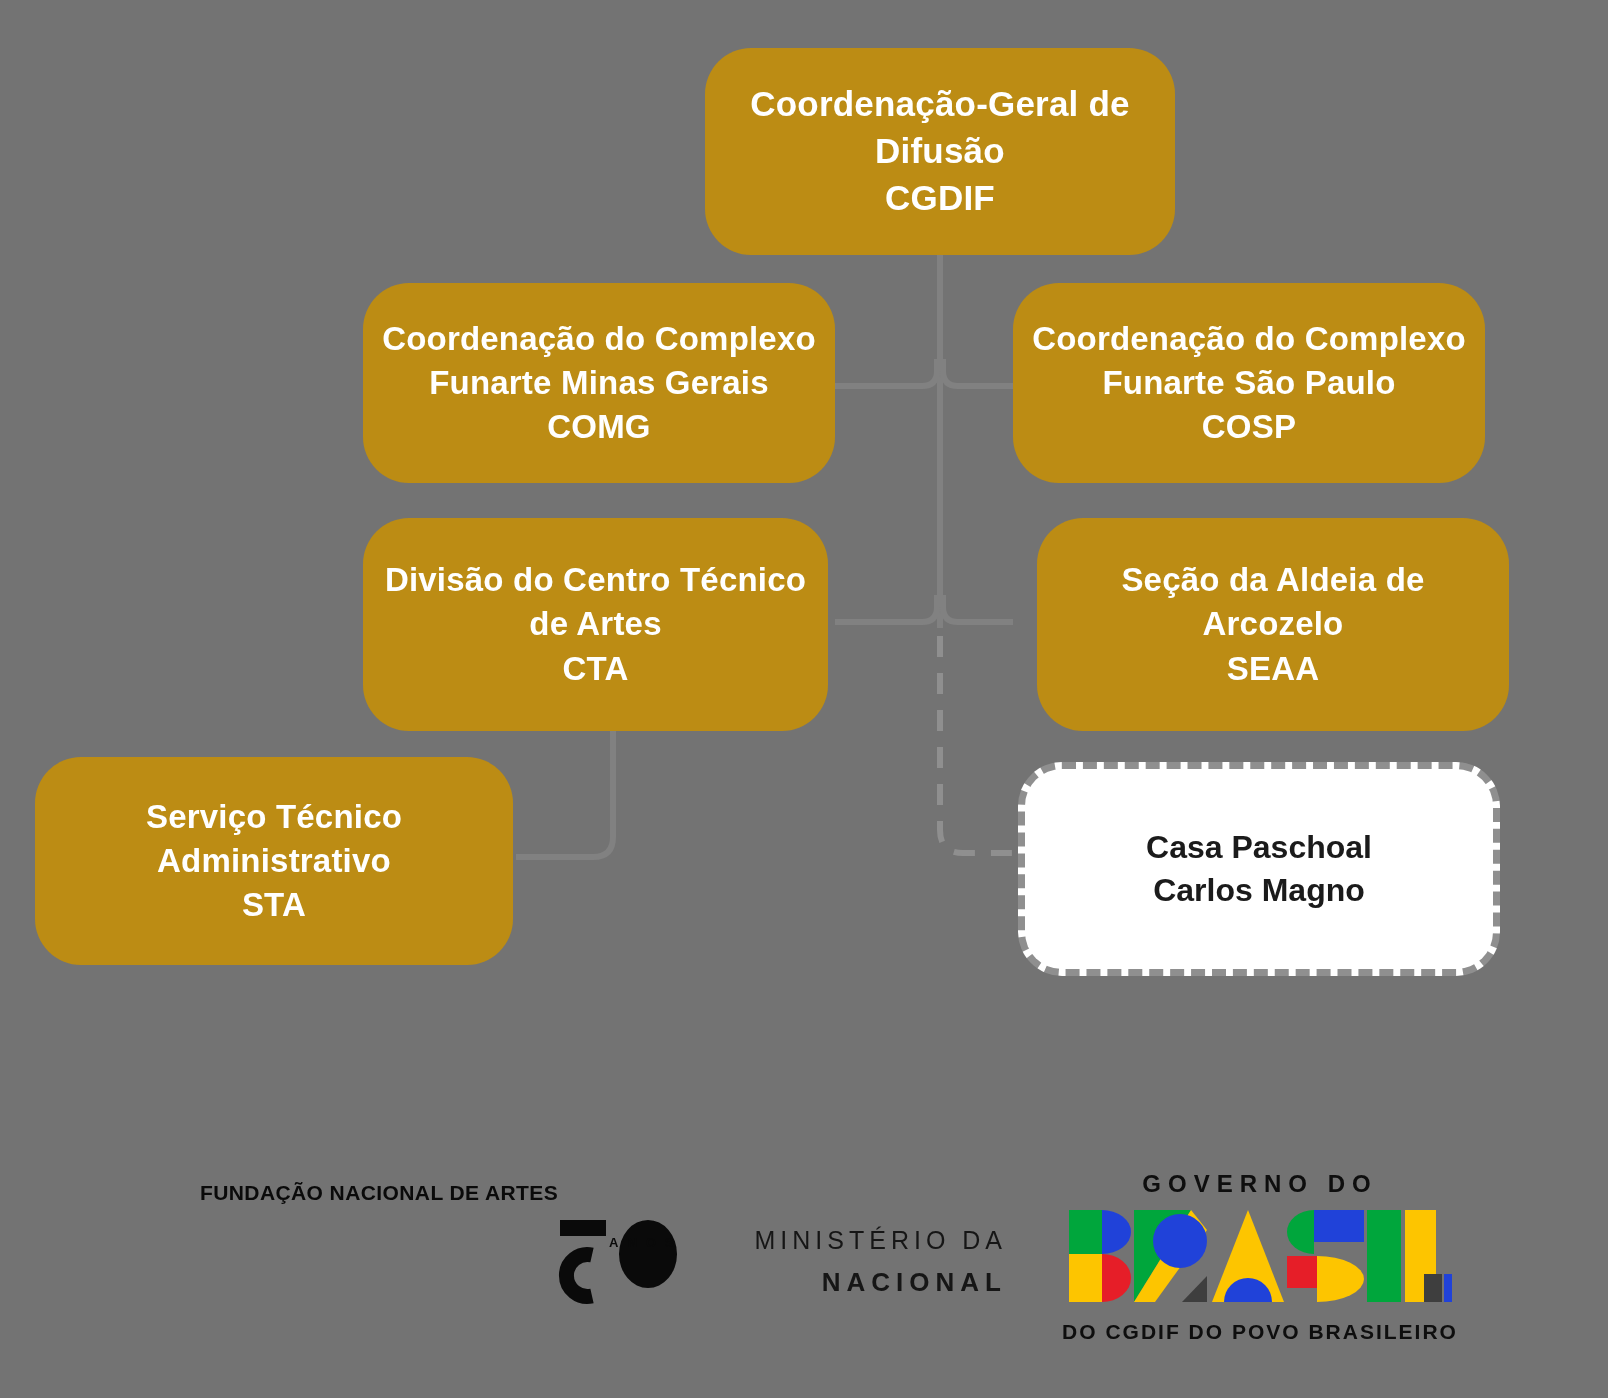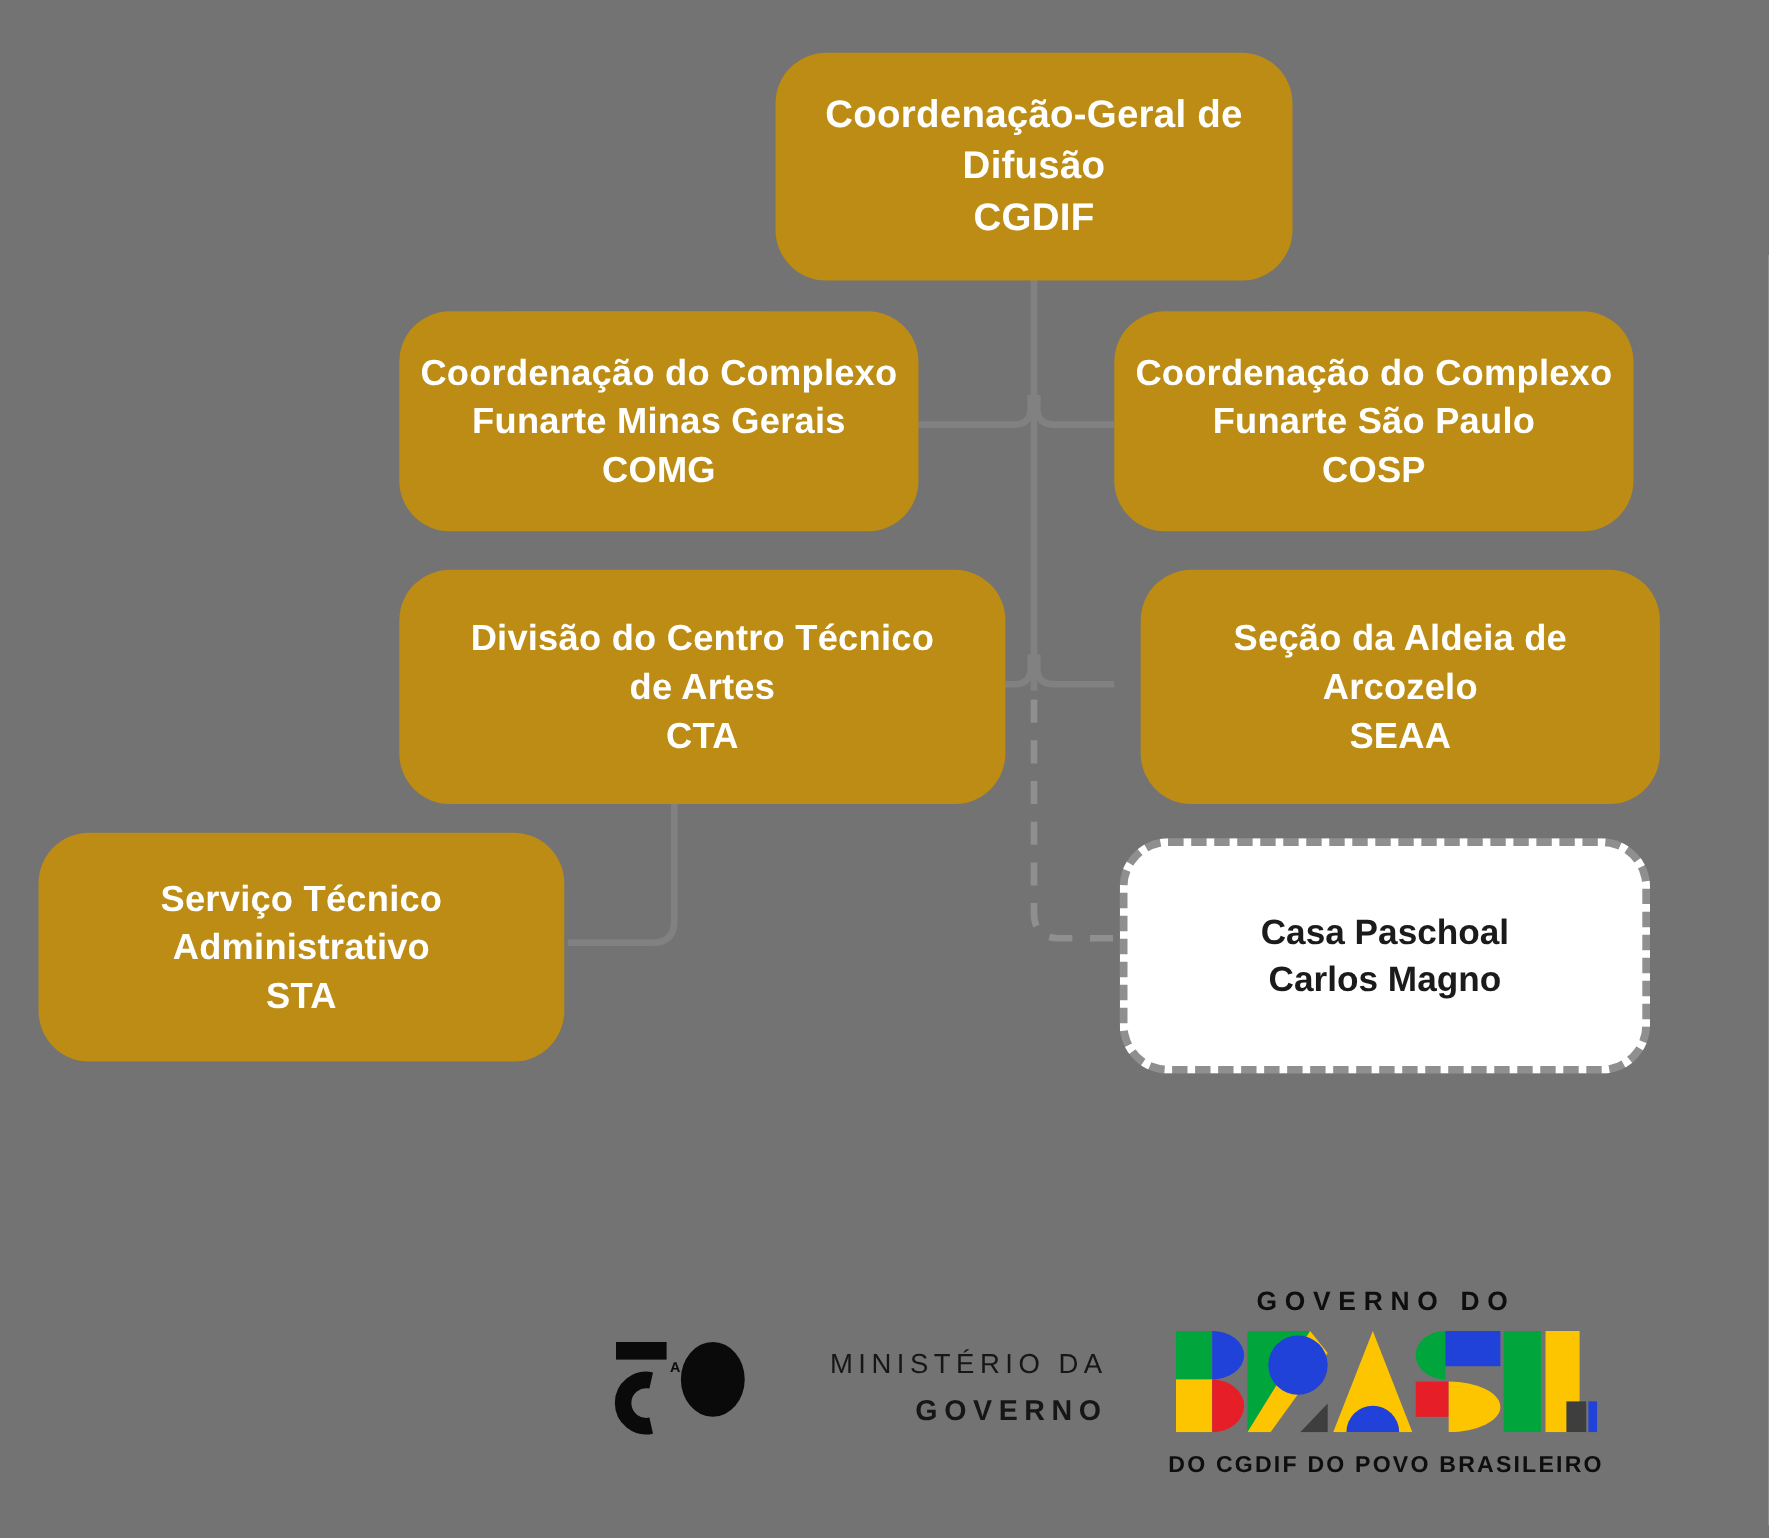--- a/index.html
+++ b/index.html
@@ -16,21 +16,21 @@
     text-align:center;
     font-weight:bold;
     font-size:33px;
     line-height:1.34;
     white-space:pre-line;
     letter-spacing:.2px;
   }
   .node--cgdif{left:705px;top:48px;width:470px;height:207px;font-size:35px;}
   .node--comg {left:363px;top:283px;width:472px;height:200px;}
   .node--cosp {left:1013px;top:283px;width:472px;height:200px;}
-  .node--cta  {left:363px;top:518px;width:551px;height:213px;}
+  .node--cta  {left:363px;top:518px;width:465px;height:213px;}
   .node--seaa {left:1013px;top:518px;width:472px;height:213px;margin-left:24px;}
   .node--sta  {left:35px;top:757px;width:478px;height:208px;}
   .node--casa{
     position:absolute;left:1018px;top:762px;width:468px;height:200px;
     background:#ffffff;color:#1b1b1b;
     border:7px dashed #8f8f8f;border-radius:44px;
     display:flex;align-items:center;justify-content:center;
     text-align:center;font-weight:bold;font-size:32px;line-height:1.35;white-space:pre-line;
   }
 
@@ -101,31 +101,32 @@
     <span>Serviço Técnico
 Administrativo
 STA</span>
   </div>
   <div class="node--casa">
     <span>Casa Paschoal
 Carlos Magno</span>
   </div>
 
   <div class="funarte-logo">
+    <div class="funarte-small">FUNDAÇÃO NACIONAL DE ARTES</div>
   </div>
   <svg class="fifty" width="140" height="95" viewBox="0 0 140 95">
     <rect x="17" y="2" width="46" height="16" fill="#0a0a0a"></rect>
     <path d="M49 37 A21 21 0 1 0 49 78" fill="none" stroke="#0a0a0a" stroke-width="15"></path>
     <ellipse cx="105" cy="36" rx="29" ry="34" fill="#0a0a0a"></ellipse>
   </svg>
   <div class="anos">ANOS</div>
 
   <div class="ministerio">
     <div class="ministerio-l1">MINISTÉRIO DA</div>
-    <div class="ministerio-l2">GOVERNO</div>
+    <div class="ministerio-l2">NACIONAL</div>
   </div>
 
   <div class="governo">
     <div class="governo-heading">GOVERNO DO</div>
     <svg class="brasil-svg" width="383" height="92" viewBox="0 0 383 92">
 
       <g>
         <rect x="0" y="0" width="33" height="44" fill="#00A63C"></rect>
         <path d="M33 0 a29 22 0 1 1 0 44 Z" fill="#2042D9"></path>
         <rect x="0" y="44" width="33" height="48" fill="#FDC500"></rect>

